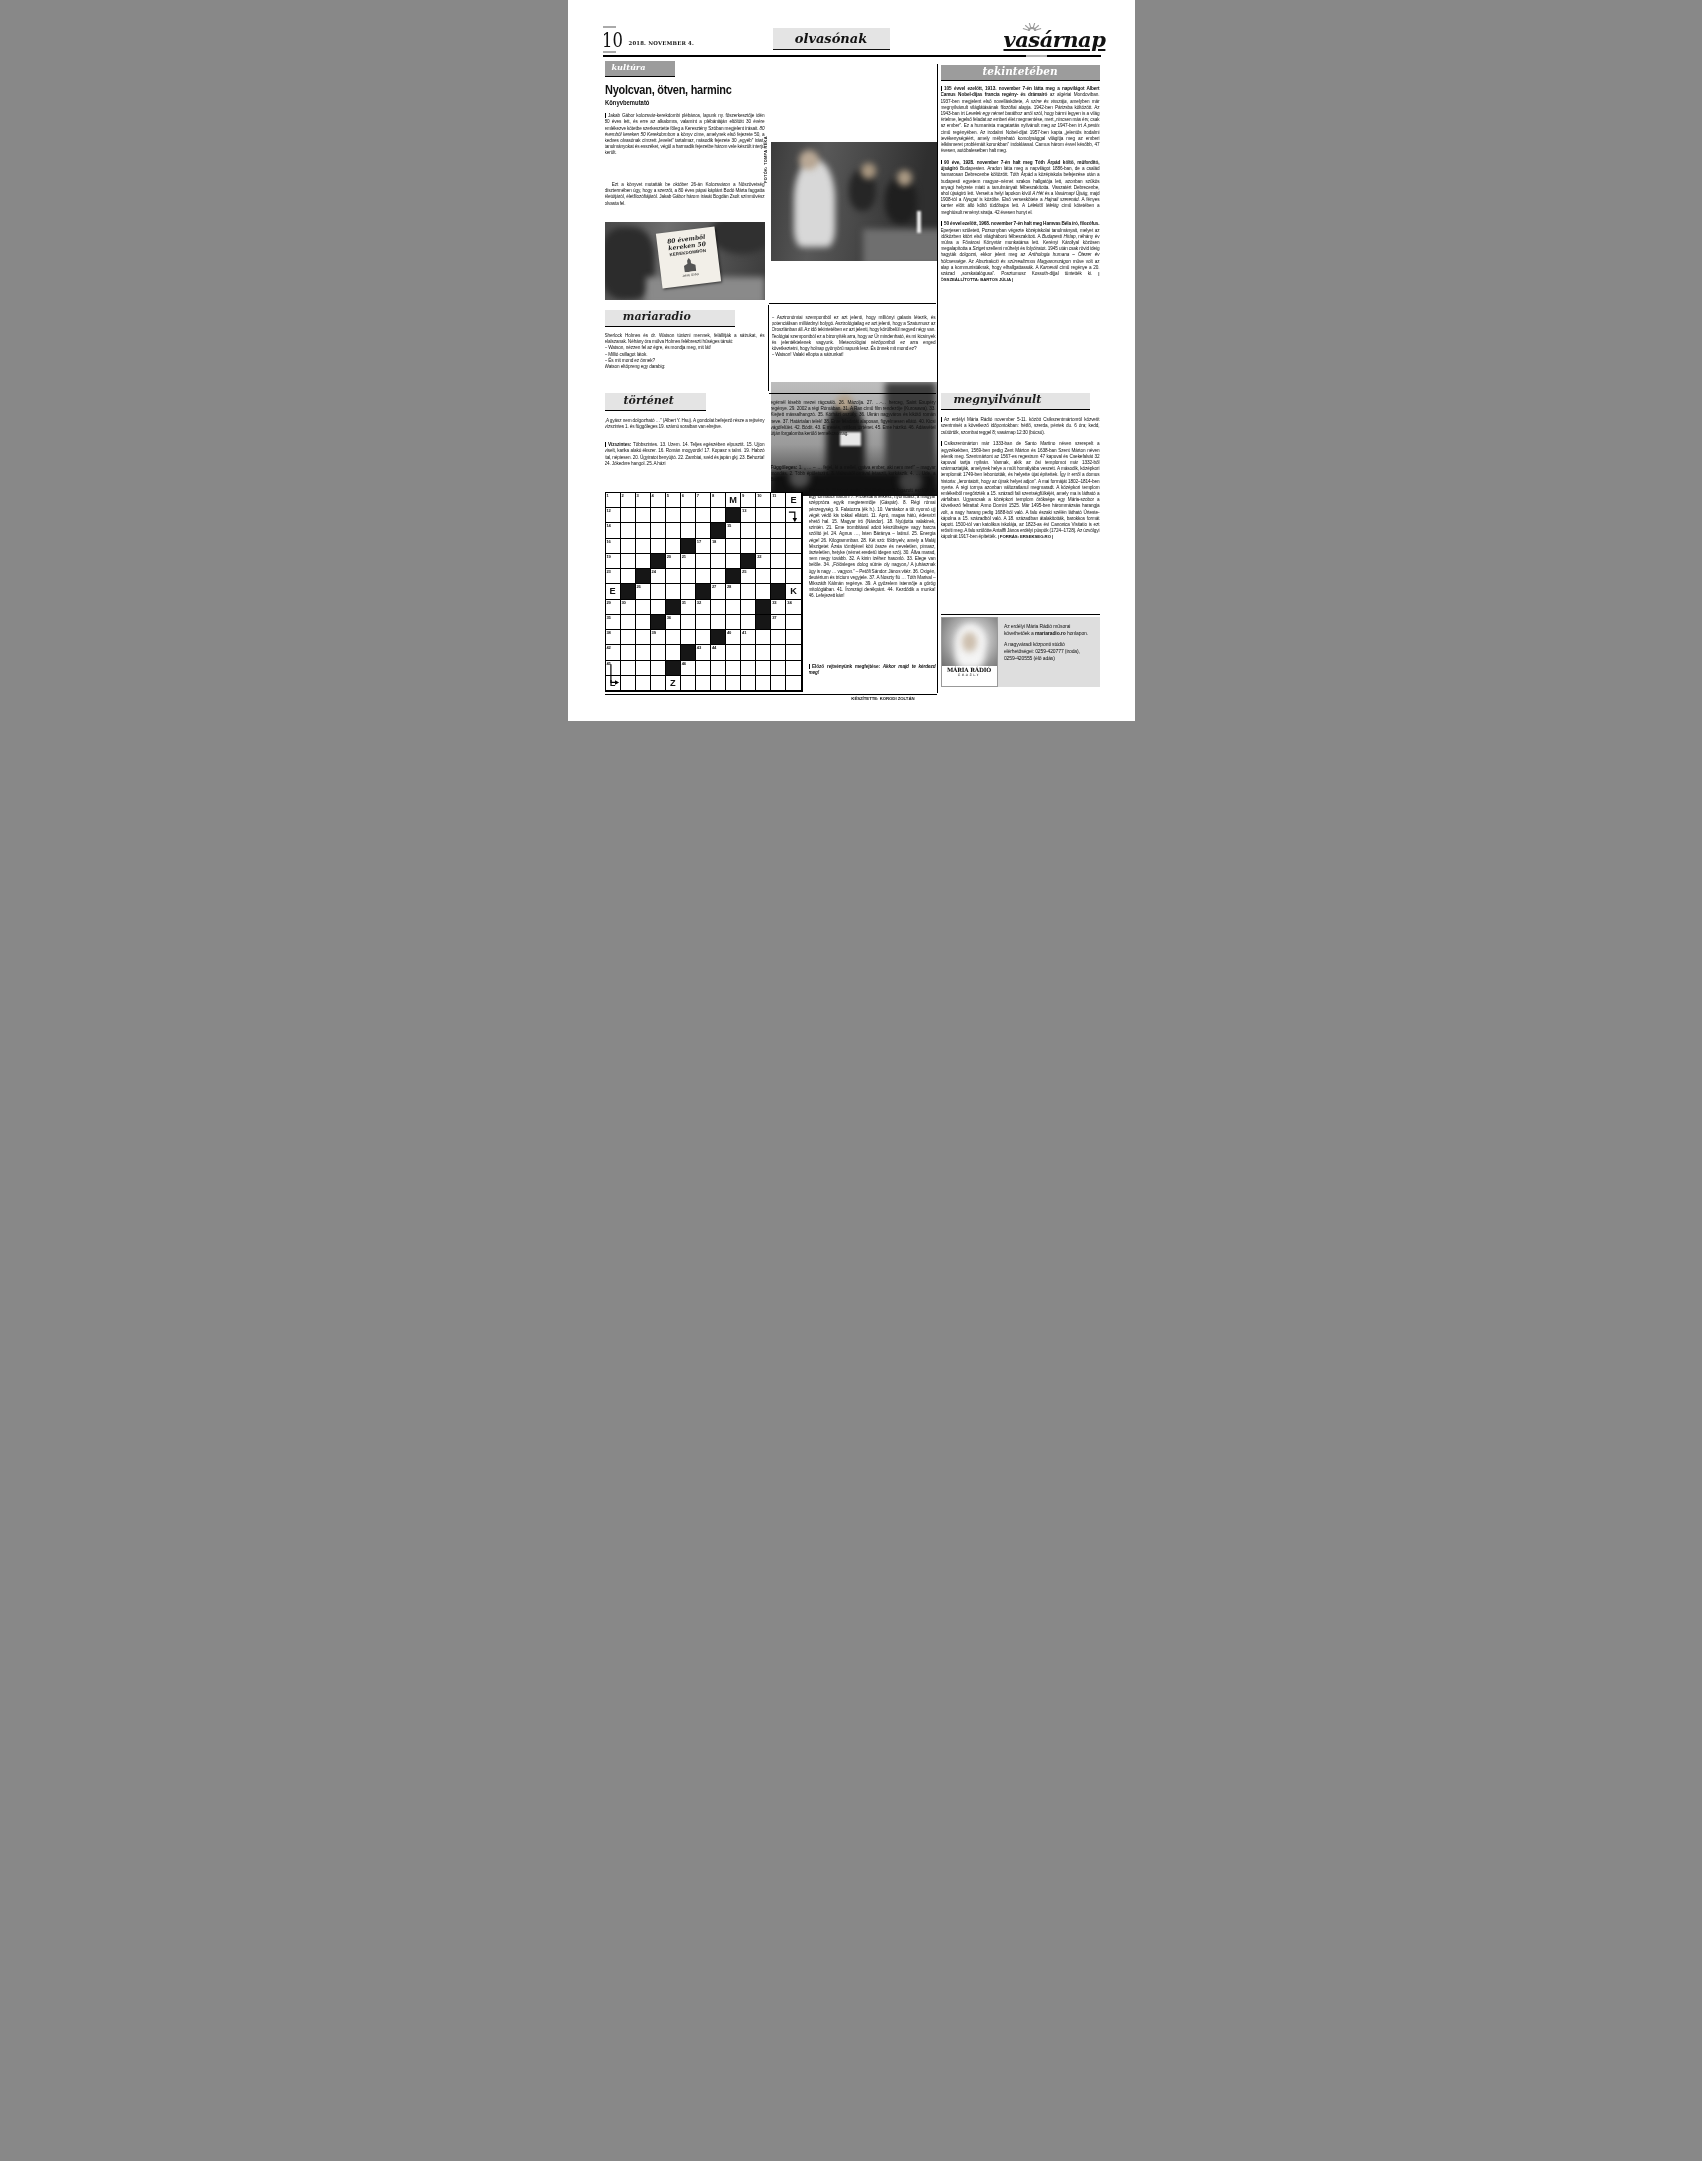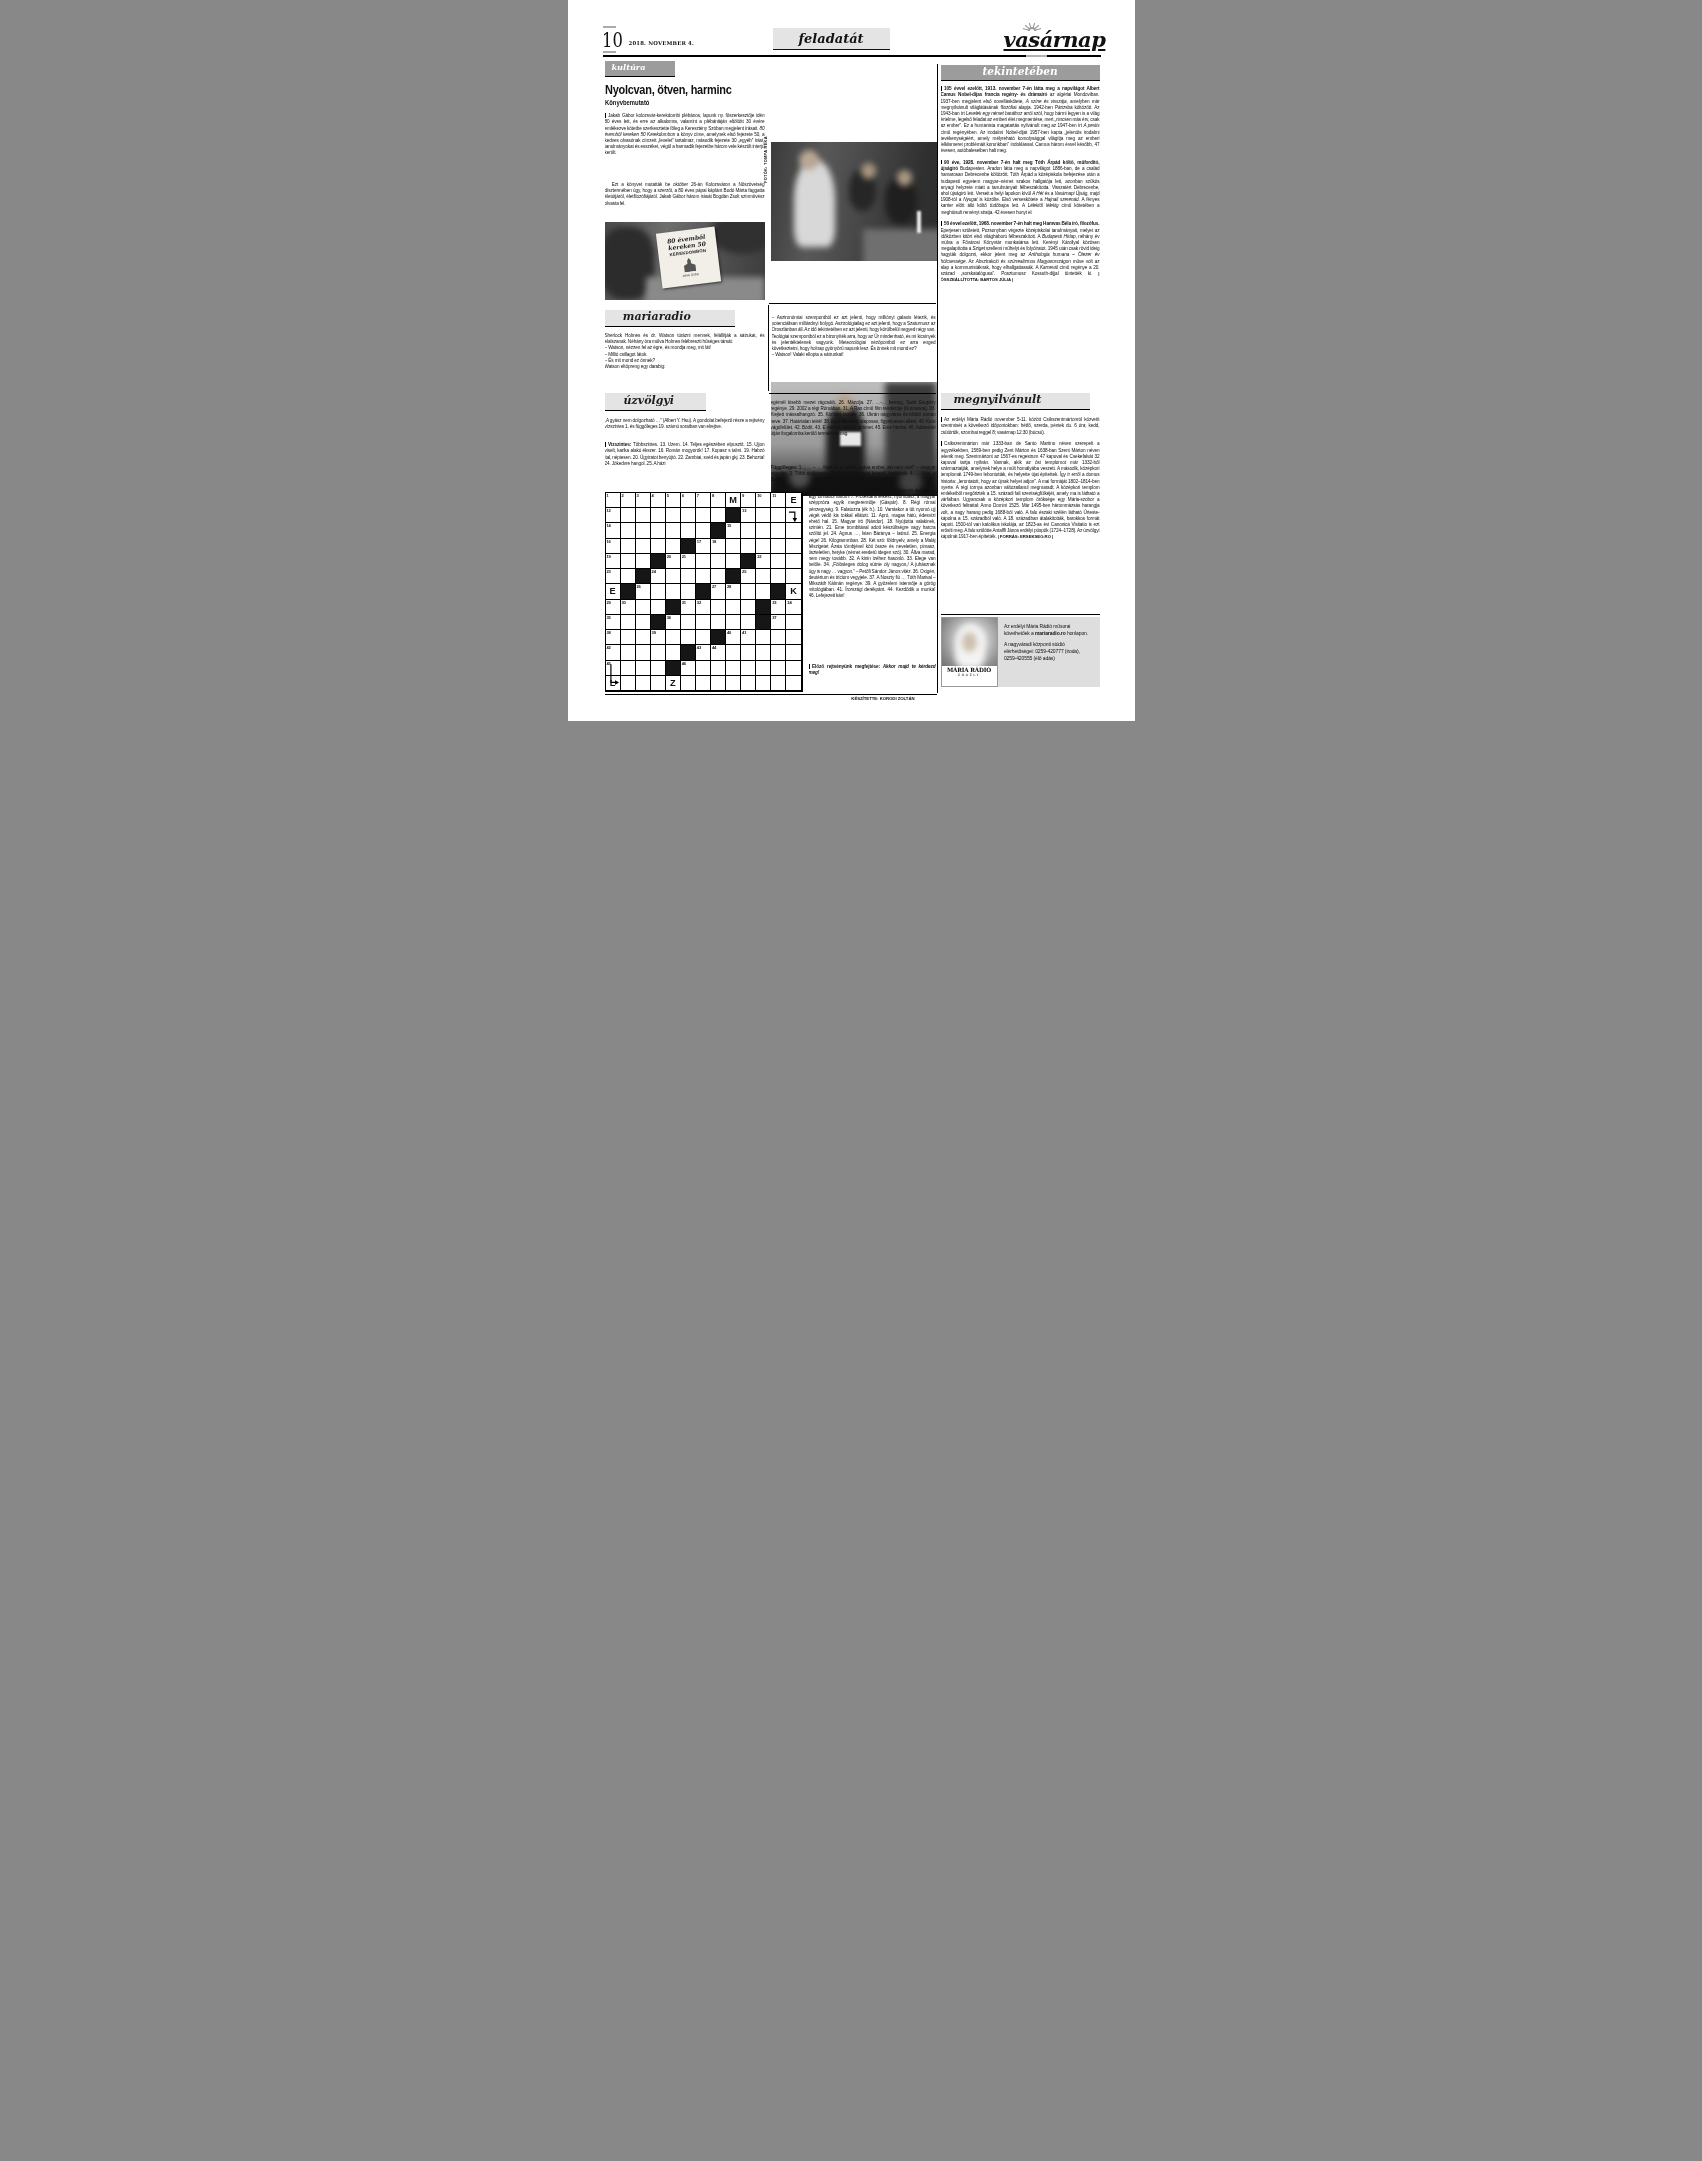--- a/index.html
+++ b/index.html
@@ -51,21 +51,21 @@
 <body>
 
 <div class="page">
 
   <div class="abs" style="left:35px;top:26px;width:13.7px;height:1.6px;background:#aaa;"></div>
   <div class="abs pageno" style="left:34px;top:28px;">10</div>
   <div class="abs" style="left:35px;top:51px;width:13.7px;height:1.6px;background:#aaa;"></div>
   <div class="abs date" style="left:61px;top:40px;">2018. NOVEMBER 4.</div>
 
   <div class="abs sectionbox serifit" style="left:205px;top:28px;width:117px;height:21.5px;line-height:21px;">
-    <span>feladatát</span>
+    <span>olvasónak</span>
   </div>
 
   <div class="abs" style="left:436px;top:22px;width:98px;height:31px;">
     <svg class="abs" style="left:18.3px;top:0.9px;" width="20" height="8.2" viewBox="0 0 44 18">
       <g stroke="#9b9b9b" stroke-width="2.4" fill="none">
         <line x1="22" y1="18" x2="2" y2="12"></line>
           <line x1="22" y1="18" x2="7" y2="5"></line>
         <line x1="22" y1="18" x2="16" y2="0"></line>
           <line x1="22" y1="18" x2="28" y2="0"></line>
         <line x1="22" y1="18" x2="37" y2="5"></line>
@@ -150,21 +150,21 @@
         <div class="ln">Watson eltöpreng egy darabig:</div>
       </div>
   </div>
   <div class="abs" style="left:204px;top:315px;width:164px;height:77px;overflow:hidden;">
     <div class="txt">– Asztronómiai szempontból ez azt jelenti, hogy milliónyi galaxis létezik, és potenciálisan milliárdnyi bolygó. Asztrológiailag ez azt jelenti, hogy a Szaturnusz az Oroszlánban áll. Az idő tekintetében ez azt jelenti, hogy körülbelül negyed négy van. Teológiai szempontból ez a bizonyíték arra, hogy az Úr mindenható, és mi kicsinyek és jelentéktelenek vagyunk. Meteorológiai nézőpontból ez arra enged következtetni, hogy holnap gyönyörű napunk lesz. És önnek mit mond ez?</div>
     <div class="ln">– Watson! Valaki ellopta a sátrunkat!</div>
   </div>
 
   <div class="abs rule" style="left:201px;top:393px;width:167px;height:0.9px;"></div>
   <div class="abs tagbox serifit" style="left:37px;top:393px;width:101px;height:18px;line-height:15px;padding-left:19px;font-size:11px;">
-    <span>úzvölgyi</span>
+    <span>történet</span>
   </div>
   <div class="abs txt" style="left:37px;top:418px;width:160px;height:19px;overflow:hidden;">„A gyász nem dolgozható …” (Albert Y. Hsu). A gondolat befejező része a rejtvény vízszintes 1. és függőleges 19. számú soraiban van elrejtve.</div>
   <div class="abs txt" style="left:37px;top:442px;width:160px;height:46px;overflow:hidden;"><span class="mk"></span><span class="b">Vízszintes: </span><span class="">Többszintes. 13. Üzem. 14. Teljes egészében elpusztít. 15. Ujjon viselt, karika alakú ékszer. 16. Román mogyorók! 17. Kopasz s talmi. 19. Habzó ital, népiesen. 20. Ügyiratot benyújtó. 22. Zambiai, svéd és japán gkj. 23. Behozta! 24. Jókedvre hangol. 25. A házi</span></div>
   <div class="abs txt" style="left:203px;top:400px;width:165px;height:62px;overflow:hidden;">egérnél kisebb mezei rágcsáló. 26. Mázolja. 27. …-… herceg, Saint Exupéry regénye. 29. 2002 a régi Rómában. 31. A Ran című film rendezője (Kurosawa). 33. Kiejtett mássalhangzó. 35. Kórházi osztály. 36. Ukrán nagyváros és kikötő román neve. 37. Határtalan telek! 38. Eme feladatát alaposan, figyelmesen ellátó. 40. Kicsi vágófelület. 42. Bódít. 43. E mesés, mitikus történet. 45. Eme házikó. 46. Adásvétel útján forgalomba kerülő termékcsomag.</div>
   <div class="abs txt" style="left:203px;top:465px;width:165px;height:19px;overflow:hidden;"><span class="b">Függőleges: </span><span class="">1. „ … – … fejjel, ki a mellel, gyáva ember, aki nem mer!” – magyar mondás. 2. Több épületszint. 3. Valamiről orrával letaszít, kurkászik. 4. … Ude, a Burját</span></div>
   <div class="abs txt" style="left:241px;top:488px;width:127px;height:174px;overflow:hidden;">főváros. 5. Növényi rostok fésülésére való fogazott eszköz. 6. Egy tonnából három! 7. Protestáns lelkész, nyomdász, a magyar széppróza egyik megteremtője (Gáspár). 8. Régi római pénzegység. 9. Falatozza (ék h.). 10. Varráskor a tűt nyomó ujj végét védő kis tokkal ellátott. 11. Apró, magas hátú, édesvízi ehető hal. 15. Magyar író (Nándor). 18. Nyújtotta valakinek, szintén. 21. Eme trombitával adott készültségre vagy harcra szólító jel. 24. Agnus …, Isten Báránya – latinul. 25. Energia vége! 26. Kilogrammban. 28. Két szó: földnyelv, amely a Maláj félszigetet Ázsia tömbjével köti össze és neveletlen, pimasz, tiszteletlen, hetyke (német eredetű idegen szó). 30. Állva marad, nem megy tovább. 32. A kinin ízéhez hasonló. 33. Elege van belőle. 34. „Fölösleges dolog sütnie oly nagyon,/ A juhásznak úgy is nagy … vagyon.” – Petőfi Sándor: János vitéz. 36. Oxigén, deutérium és trícium vegyjele. 37. A Noszty fiú … Tóth Marival – Mikszáth Kálmán regénye. 39. A győzelem istennője a görög mitológiában. 41. Írországi derékpánt. 44. Kezdődik a munka! 46. Lefejezett kán!</div>
   <div class="abs txt" style="left:241px;top:664px;width:127px;height:15.6px;overflow:hidden;"><span class="mk"></span><span class="b">Előző rejtvényünk megfejtése: </span><span class="b i">Akkor majd te kérdezd meg!</span></div>
 
   <div class="abs" style="left:37px;top:492px;width:198px;height:200px;">
     <div class="grid">

